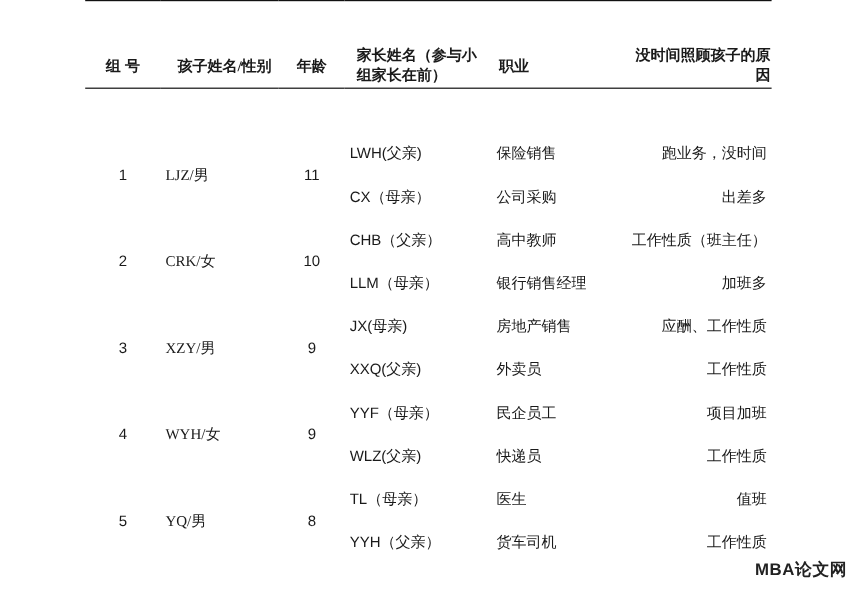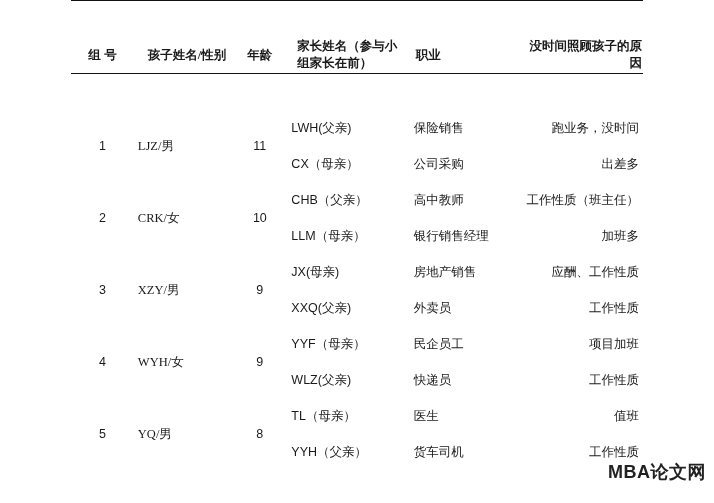--- a/index.html
+++ b/index.html
@@ -95,21 +95,21 @@
 
   .watermark {
     position: absolute;
     right: 8px;
     bottom: 20px;
     text-align: right;
     font-family: "Liberation Sans", "DejaVu Sans", sans-serif;
     line-height: 1.25;
   }
   .wm-title {
-    font-size: 18px;
+    font-size: 14px;
     font-weight: bold;
     color: #222;
     letter-spacing: 0.5px;
   }
   .wm-url {
     font-size: 11px;
     color: #2a5bd7;
   }
 </style>
 </head>

